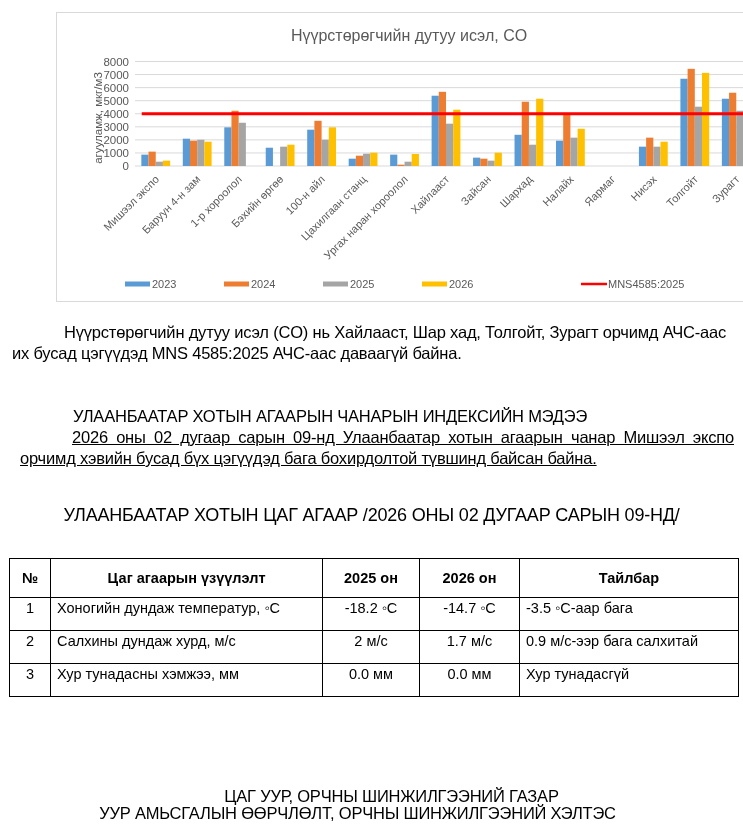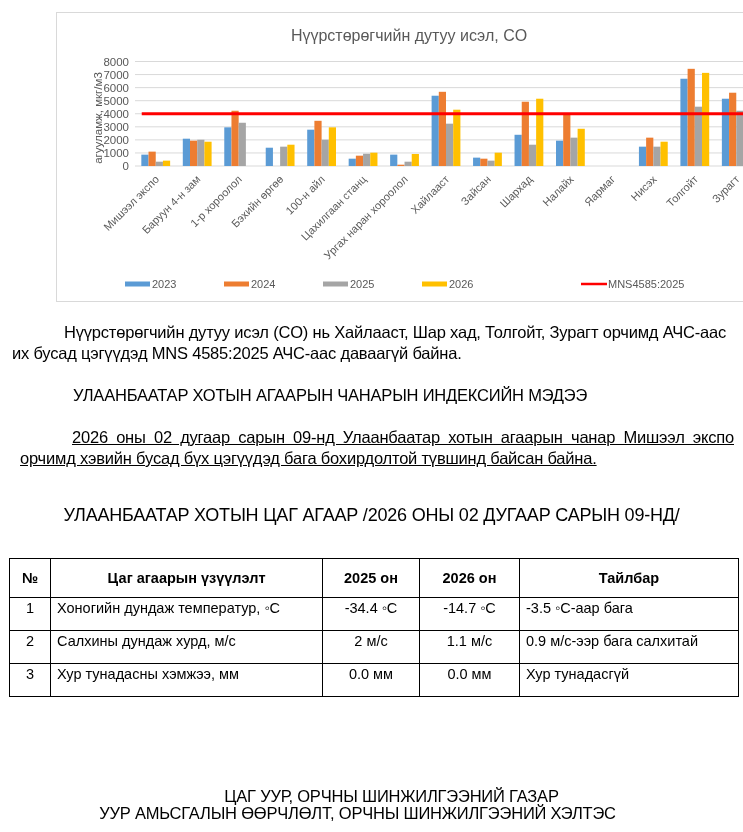--- a/index.html
+++ b/index.html
@@ -1,21 +1,21 @@
 <!DOCTYPE html>
 <html><head>
 <meta charset="utf-8">
 <style>
   html, body { margin: 0; padding: 0; background: #ffffff; }
   body { width: 743px; height: 832px; position: relative; overflow: hidden; font-family: "Liberation Sans", sans-serif; color: #000; }
   #chart-frame { position: absolute; left: 20px; top: 12px; width: 704px; height: 290px; border: 1px solid #d9d9d9; box-sizing: border-box; background: #fff; margin-left: 36px; }
   #chart-svg { position: absolute; left: 0; top: 0; }
   .p { position: absolute; font-size: 16.5px; line-height: 21px; letter-spacing: -0.2px; }
   #para1 { left: 12px; top: 322px; width: 714px; text-align: justify; text-indent: 52px; }
-  #heading1 { left: 73px; top: 385px; }
+  #heading1 { left: 73px; top: 406px; }
   #para2 { left: 20px; top: 427px; width: 714px; text-align: justify; text-indent: 52px; text-decoration: underline; }
   #heading2 { left: 0; width: 743px; top: 505px; text-align: center; font-size: 18px; }
   #weather-table { position: absolute; left: 9px; top: 558px; width: 730px; border-collapse: collapse; font-size: 14.5px; }
   #weather-table td, #weather-table th { border: 1px solid #000; padding: 0 6px; height: 30px; }
   #weather-table th { height: 38px; font-weight: bold; text-align: center; }
   #weather-table tr.r td { height: 30px; vertical-align: top; padding-top: 2px; }
   .c { text-align: center; }
   #footer1 { left: 0; width: 743px; top: 786px; text-align: center; font-size: 16.5px; margin-left: 20px; }
   #footer2 { left: 0; width: 715px; top: 803px; text-align: center; font-size: 16.5px; }
 </style>
@@ -156,29 +156,29 @@
       <tr>
     <th>№</th>
     <th>Цаг агаарын үзүүлэлт</th>
     <th>2025 он</th>
     <th>2026 он</th>
     <th>Тайлбар</th>
   </tr>
   <tr class="r">
     <td class="c">1</td>
     <td>Хоногийн дундаж температур, ◦С</td>
-    <td class="c">-34.4 ◦С</td>
+    <td class="c">-18.2 ◦С</td>
     <td class="c">-14.7 ◦С</td>
     <td>-3.5 ◦С-аар бага</td>
   </tr>
   <tr class="r">
     <td class="c">2</td>
     <td>Салхины дундаж хурд, м/с</td>
     <td class="c">2 м/с</td>
-    <td class="c">1.1 м/с</td>
+    <td class="c">1.7 м/с</td>
     <td>0.9 м/с-ээр бага салхитай</td>
   </tr>
   <tr class="r">
     <td class="c">3</td>
     <td>Хур тунадасны хэмжээ, мм</td>
     <td class="c">0.0 мм</td>
     <td class="c">0.0 мм</td>
     <td>Хур тунадасгүй</td>
   </tr>
 </tbody>

